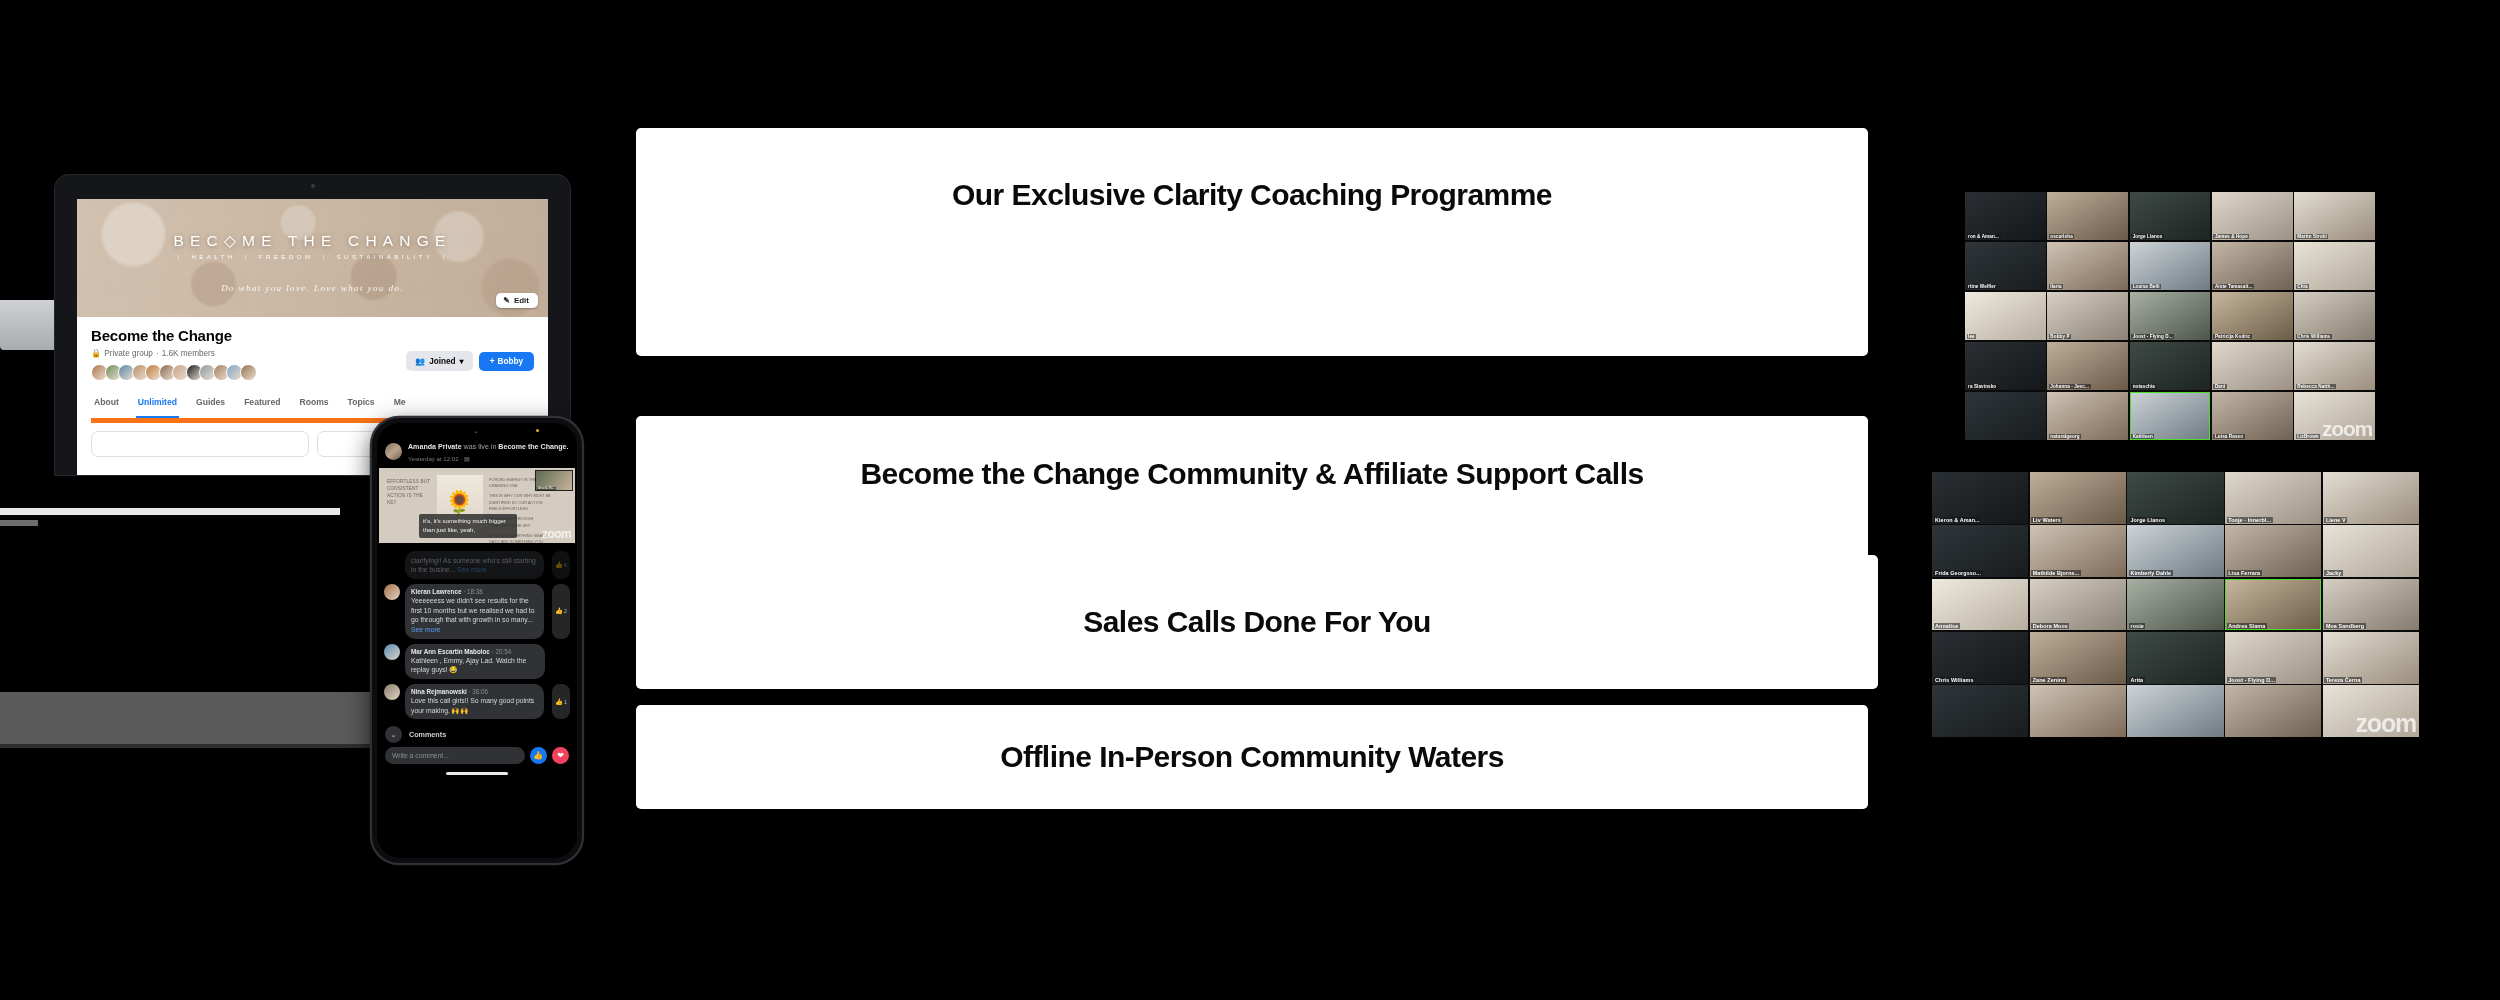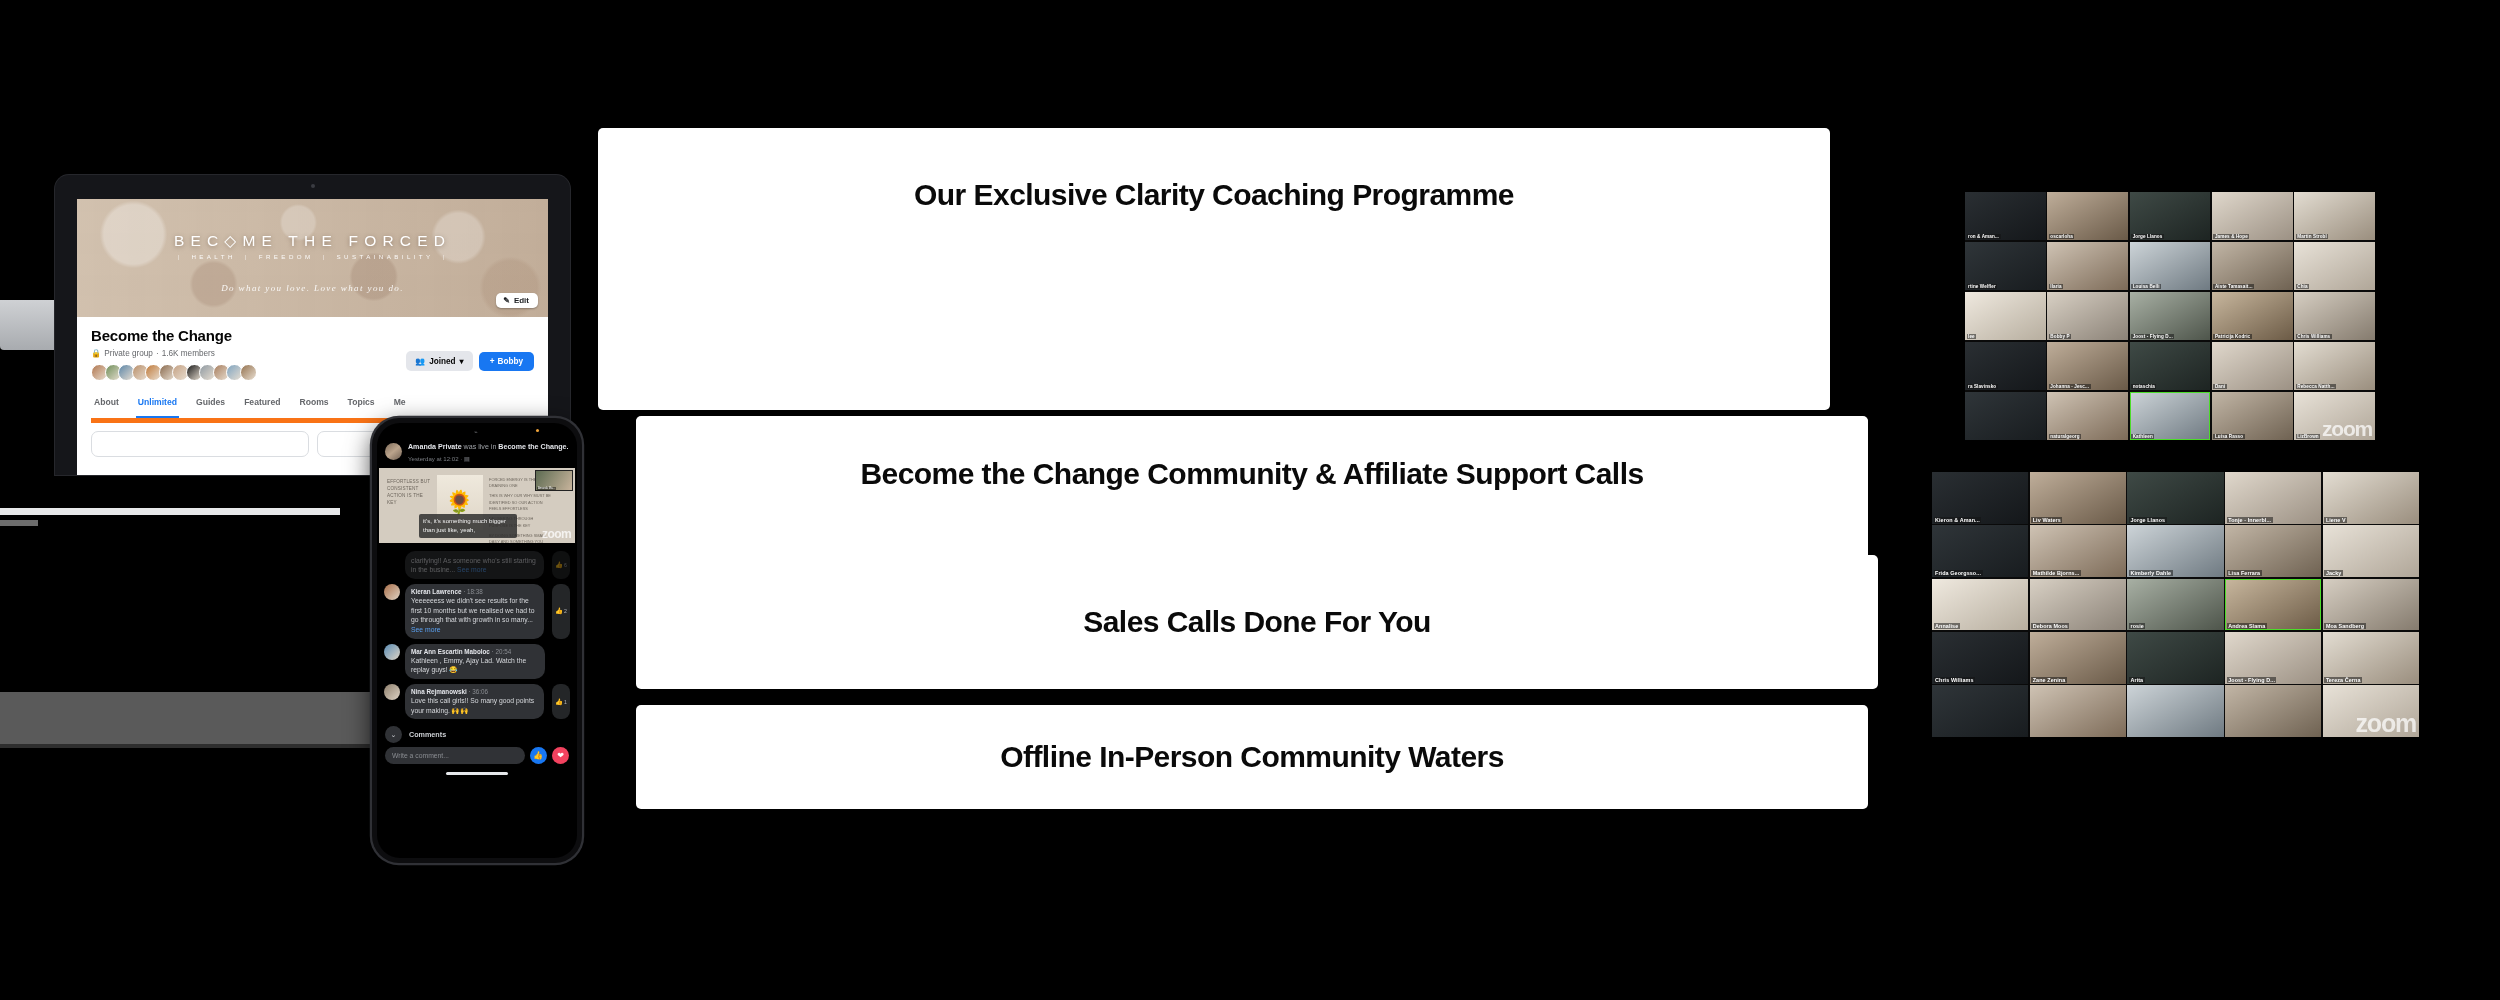--- a/index.html
+++ b/index.html
@@ -169,21 +169,21 @@
   .zwm { position:absolute; right:3px; bottom:1px; z-index:5;
     color:rgba(255,255,255,.72); font-weight:700; letter-spacing:-1.2px; line-height:1; }
   .zgrid.g1 .zwm { font-size:21px; }
   .zgrid.g2 .zwm { font-size:25px; }
 
   
   .panel { position:absolute; background:#fff; border-radius:5px; display:flex;
     align-items:center; justify-content:center; z-index:30; }
   .panel h2 { font-size:30px; font-weight:700; color:#0a0a0a;
     letter-spacing:-.55px; text-align:center; line-height:1.18; }
-  .p1 { left:598px; top:128px; width:1232px; height:282px; }
+  .p1 { left:636px; top:128px; width:1232px; height:228px; }
   .p1 h2 { position:absolute; top:49px; }
   .p2 { left:636px; top:417px; width:1232px; height:178px; }
   .p2 h2 { position:absolute; top:47px; }
   .p3 { left:636px; top:416px; width:1232px; height:115px; z-index:32; }
   .p4 { left:636px; top:555px; width:1242px; height:134px; z-index:31; }
   .p5 { left:636px; top:705px; width:1232px; height:104px; z-index:33; }
 </style>
 </head>
 <body>
 
@@ -202,21 +202,21 @@
         </svg>
     </div>
   </div>
 
   <div class="imac">
     <div class="imac-bezel"></div>
     <div class="imac-cam"></div>
     <div class="imac-screen">
 
       <div class="fb-cover">
-        <div class="cover-title">BEC◇ME THE FORCED</div>
+        <div class="cover-title">BEC◇ME THE CHANGE</div>
         <div class="cover-sub">
           <i>|</i><span>HEALTH</span><i>|</i><span>FREEDOM</span><i>|</i><span>SUSTAINABILITY</span><i>|</i>
         </div>
         <div class="cover-script">Do what you love. Love what you do.</div>
         <div class="cover-edit">
           <span>✎</span>
           <span>Edit</span>
         </div>
       </div>
 

